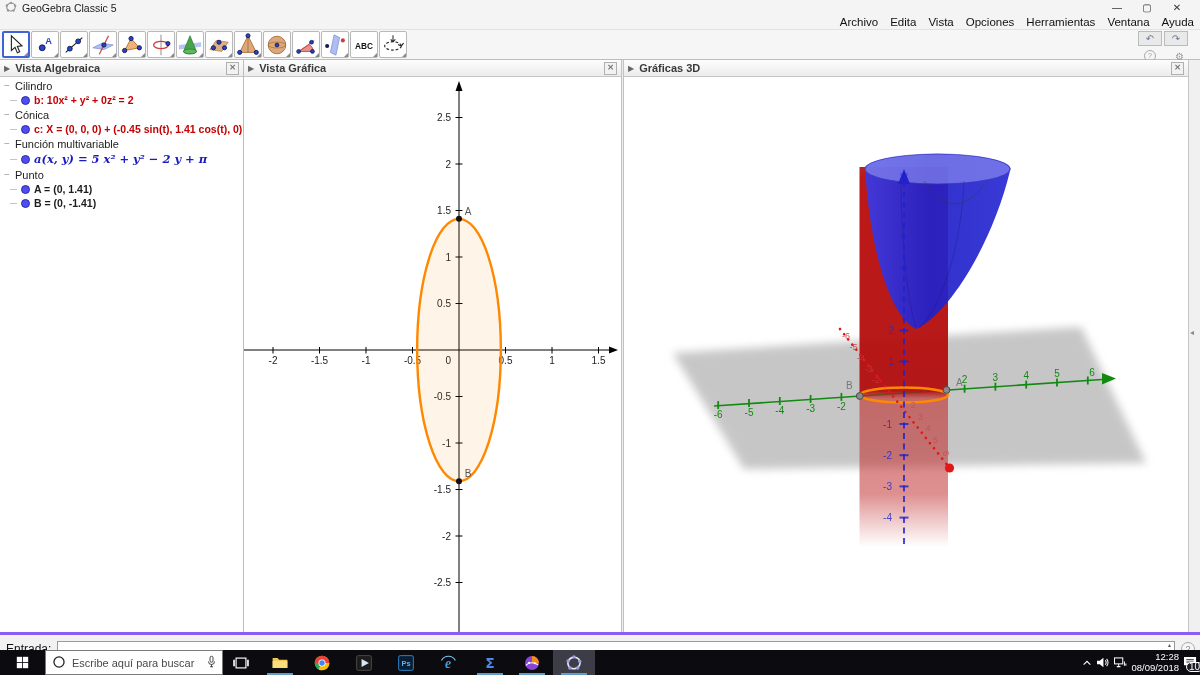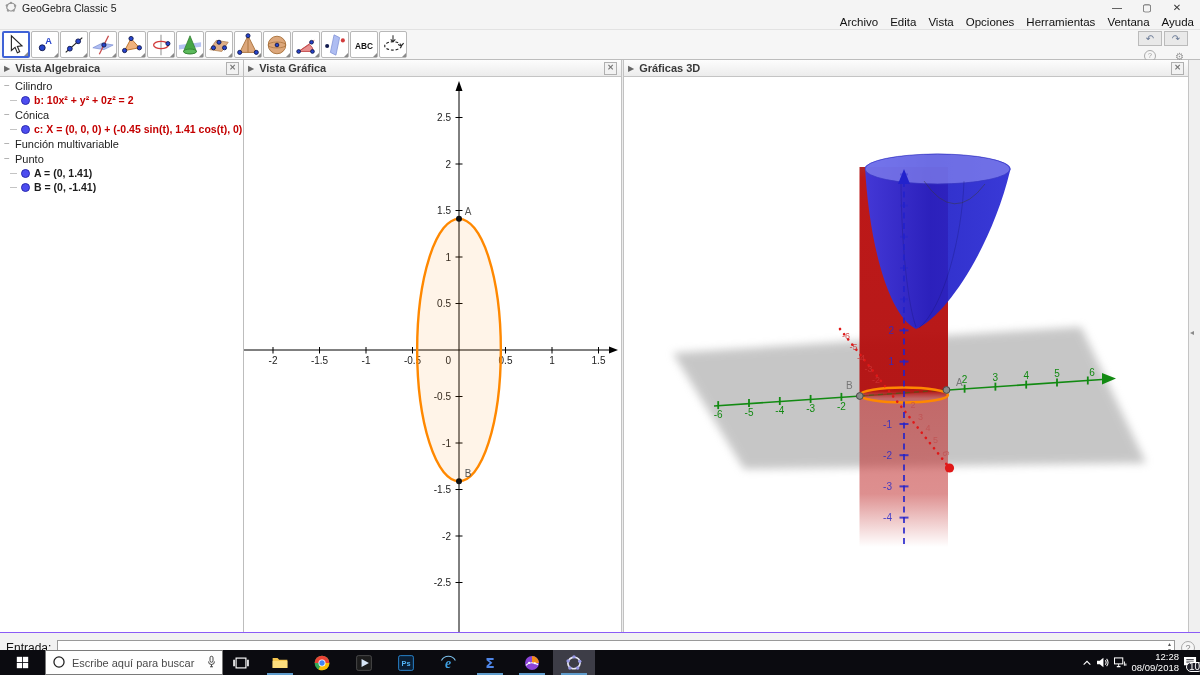--- a/index.html
+++ b/index.html
@@ -36,21 +36,21 @@
   .phead .x{margin-left:auto;width:11px;height:11px;border:1px solid #b0b0b0;background:#f2f2f2;color:#777;font-size:8px;line-height:9px;text-align:center;}
   .pbody{position:absolute;top:17px;left:0;right:0;bottom:0;overflow:hidden;}
   
   .alg-group{display:flex;align-items:center;gap:4px;font-size:11px;color:#1c1c1c;margin:3px 0 1px 3px;}
   .collapse{color:#999;font-size:10px;width:8px;text-align:center;line-height:8px;}
   .alg-item{display:flex;align-items:center;gap:4px;margin:2px 0 2px 10px;font-size:10.5px;font-weight:700;white-space:nowrap;overflow:hidden;}
   .tdash{width:7px;height:1px;background:#c4c4c4;flex:none;}
   .bullet{width:7px;height:7px;border-radius:50%;background:#4d4df0;border:1px solid #2a2ab0;flex:none;}
   .math{font-family:"DejaVu Serif",serif;font-style:italic;font-size:11.5px;}
   
-  .inputbar{position:absolute;top:632px;left:0;width:1200px;height:30px;background:#f2f2f2;border-top:1px solid #8b5cf6;display:flex;align-items:center;font-size:12px;color:#111;padding-left:6px;gap:6px;box-sizing:border-box;}
+  .inputbar{position:absolute;top:632px;left:0;width:1200px;height:30px;background:#f2f2f2;border-top:3px solid #8b5cf6;display:flex;align-items:center;font-size:12px;color:#111;padding-left:6px;gap:6px;box-sizing:border-box;}
   .entrada-field{flex:1;height:13px;background:#fff;border:1px solid #9a9a9a;position:relative;}
   .entrada-field input{position:absolute;inset:0;border:none;outline:none;font-size:11px;width:100%;padding:0 14px 0 3px;box-sizing:border-box;background:transparent;}
   .spinner{position:absolute;right:2px;top:0px;display:flex;flex-direction:column;font-size:5px;color:#555;line-height:6px;}
   .help-btn{width:14px;height:14px;border-radius:50%;border:1px solid #aaa;background:#f6f6f6;color:#888;font-size:9px;line-height:12px;text-align:center;margin-right:5px;padding:0;}
   
   .taskbar{position:absolute;bottom:0;left:0;width:1200px;height:25px;background:#0b0b10;display:flex;align-items:stretch;color:#fff;}
   .start{width:45px;display:flex;align-items:center;justify-content:center;}
   .search{width:178px;background:#fefefe;display:flex;align-items:center;gap:6px;padding:0 6px;color:#4a4a4a;font-size:11px;box-sizing:border-box;border:1px solid #7a7a7a;}
   .search .ph{flex:1;white-space:nowrap;overflow:hidden;}
   .tb-btn{width:42px;display:flex;align-items:center;justify-content:center;position:relative;}
@@ -243,20 +243,25 @@
             <span>Cónica</span>
           </div>
           <div class="alg-item">
             <span class="tdash"></span>
             <span class="bullet"></span>
             <span style="color: rgb(196, 0, 0);">c: X = (0, 0, 0) + (-0.45 sin(t), 1.41 cos(t), 0)</span>
           </div>
           <div class="alg-group">
             <span class="collapse">−</span>
             <span>Función multivariable</span>
+          </div>
+          <div class="alg-item">
+            <span class="tdash"></span>
+            <span class="bullet"></span>
+            <span class="math" style="color: rgb(27, 27, 196);">a(x, y) = 5 x² + y² − 2 y + π</span>
           </div>
           <div class="alg-group">
             <span class="collapse">−</span>
             <span>Punto</span>
           </div>
           <div class="alg-item">
             <span class="tdash"></span>
             <span class="bullet"></span>
             <span style="color: rgb(28, 28, 28);">A = (0, 1.41)</span>
           </div>

